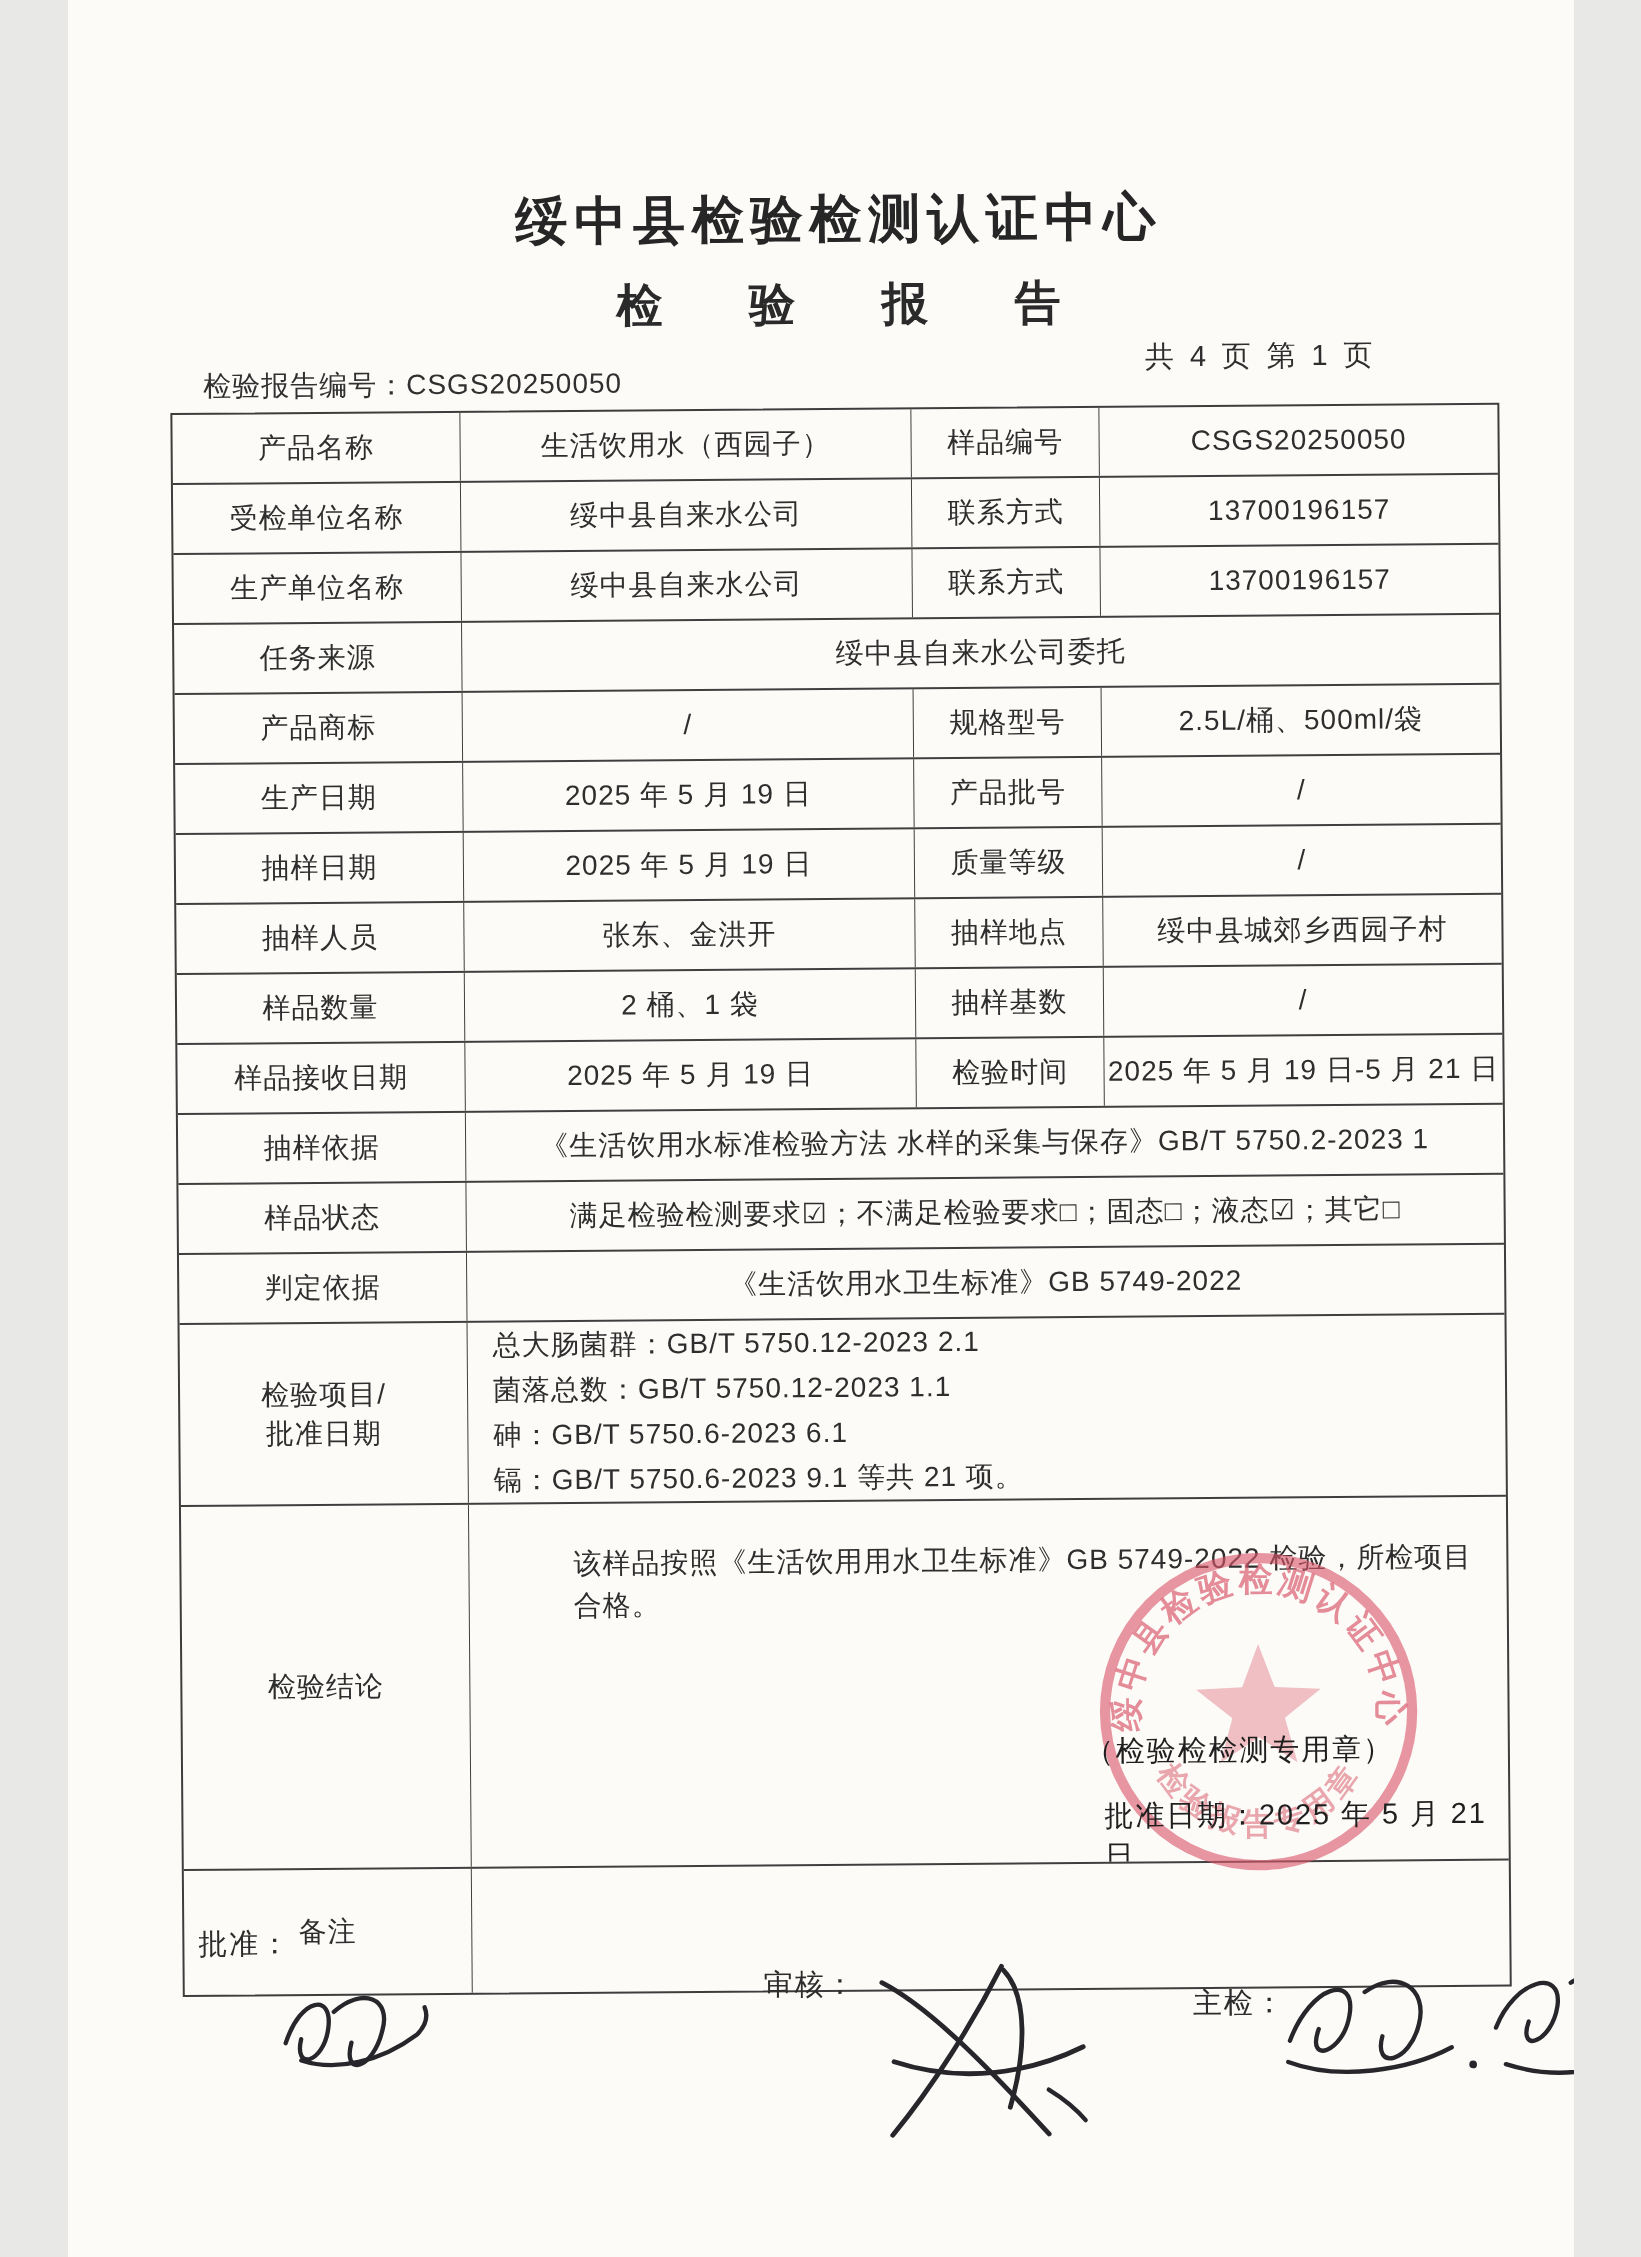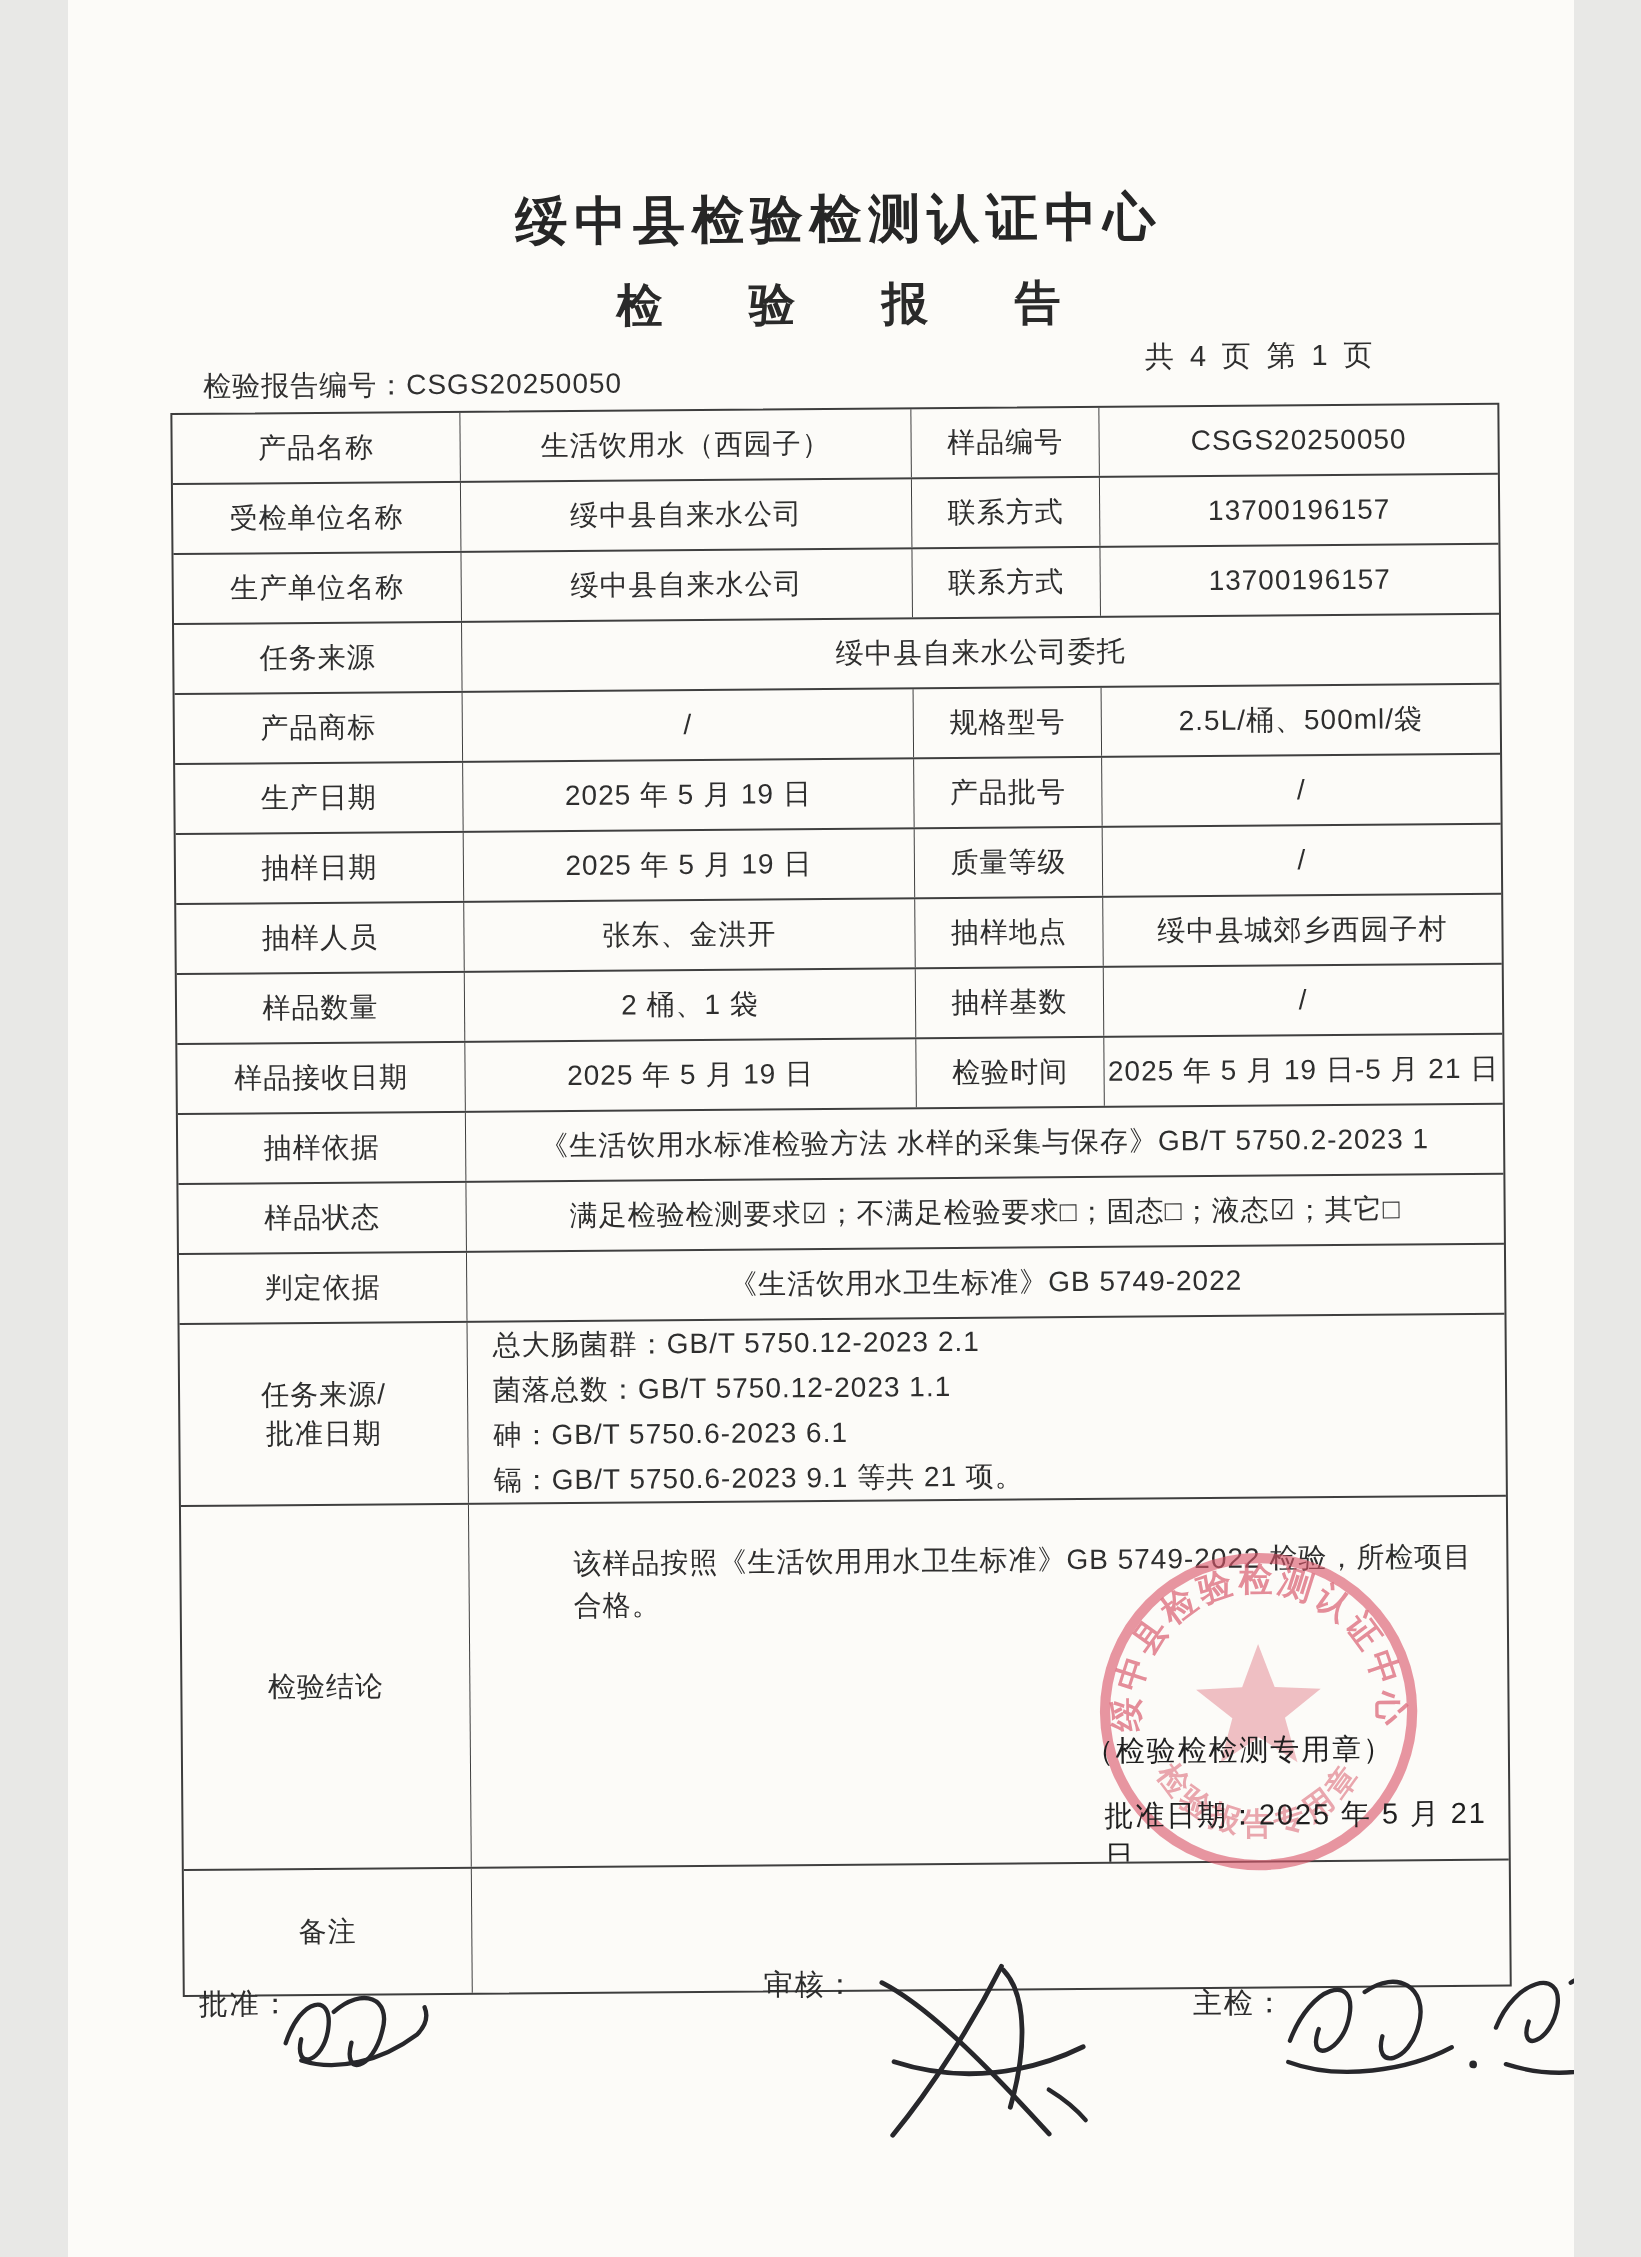--- a/index.html
+++ b/index.html
@@ -194,21 +194,21 @@
         <div class="cell c-span">满足检验检测要求☑；不满足检验要求□；固态□；液态☑；其它□</div>
       </div>
 
       <div class="t-row simple">
         <div class="cell c-l1">判定依据</div>
         <div class="cell c-span">《生活饮用水卫生标准》GB 5749-2022</div>
       </div>
 
       <div class="t-row method-row">
         <div class="cell c-l1 method-label">
-          <div>任务来源/</div>
+          <div>检验项目/</div>
           <div>批准日期</div>
         </div>
         <div class="cell method-lines">
           <div>总大肠菌群：GB/T 5750.12-2023  2.1</div>
           <div>菌落总数：GB/T 5750.12-2023  1.1</div>
           <div>砷：GB/T 5750.6-2023  6.1</div>
           <div>镉：GB/T 5750.6-2023  9.1 等共 21 项。</div>
         </div>
       </div>
 
@@ -242,21 +242,21 @@
         <textPath href="#arcBottom" startOffset="50%" text-anchor="middle">检验报告专用章</textPath>
       </text>
     </svg>
 
     <svg class="edge-seal" viewBox="0 0 125 470">
       <circle cx="232" cy="235" r="170" fill="none" stroke="#e08a96" stroke-width="14" opacity="0.5"></circle>
       <polygon points="45,147 56,177 88,178 63,198 71,229 45,211 19,229 27,198 2,178 34,177" fill="#e59aa4" opacity="0.42" transform="rotate(18 45 190)"></polygon>
       <path d="M62,62 l34,16 M55,88 l44,8 M60,300 l40,-6 M66,330 l30,14" stroke="#e59aa4" stroke-width="7" opacity="0.4" fill="none"></path>
     </svg>
 
-    <div class="sig-label" style="left:124px;top:1980px;text-align:right;">批准：</div>
+    <div class="sig-label" style="left:124px;top:1920px;text-align:right;">批准：</div>
     <svg class="sig-svg" style="left:197px;top:1975px;" width="174" height="126" viewBox="0 0 180 130">
       <path d="M14,66 C30,18 64,14 58,52 C53,86 22,96 30,62 M64,34 C94,8 124,20 114,54 C104,94 72,102 82,66" stroke-width="4.5"></path>
       <path d="M30,84 C66,96 112,86 150,58 C158,50 162,40 158,30" stroke-width="4.5"></path>
     </svg>
 
     <div class="sig-label" style="left:689px;top:1965px;">审核：</div>
     <svg class="sig-svg" style="left:784px;top:1956px;" width="251" height="203" viewBox="0 0 260 210">
       <path d="M24,28 C70,52 128,110 196,186" stroke-width="5"></path>
       <path d="M148,12 C118,70 76,136 34,186" stroke-width="5"></path>
       <path d="M150,16 C176,44 172,104 156,158" stroke-width="5"></path>

